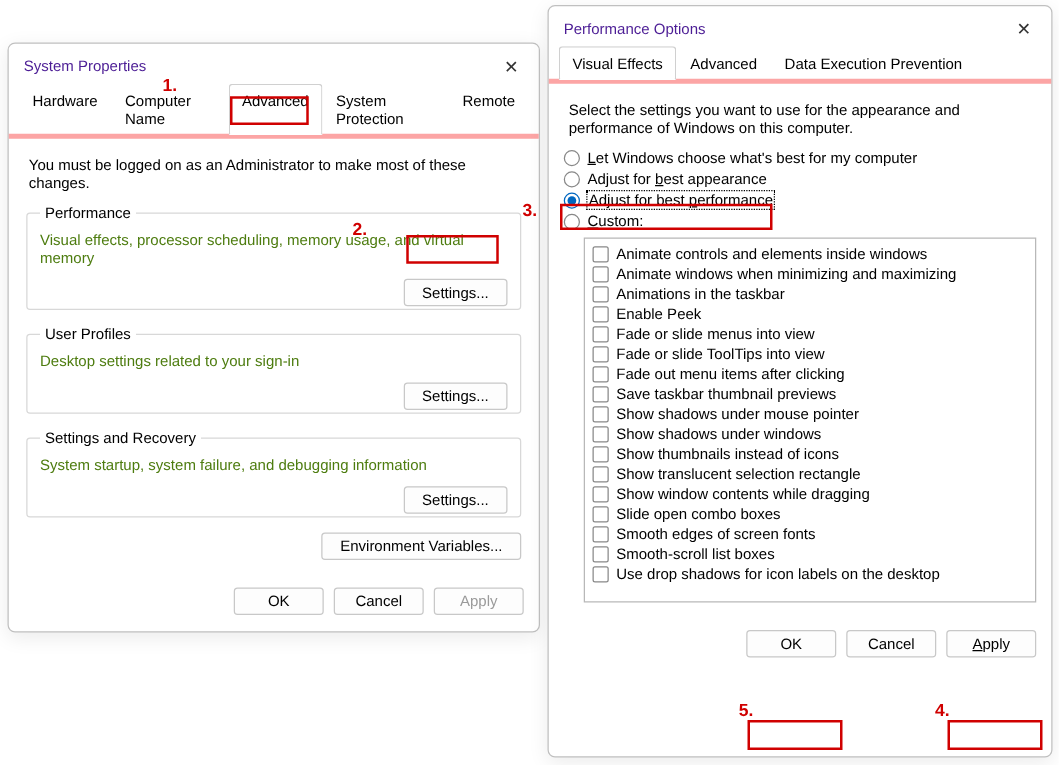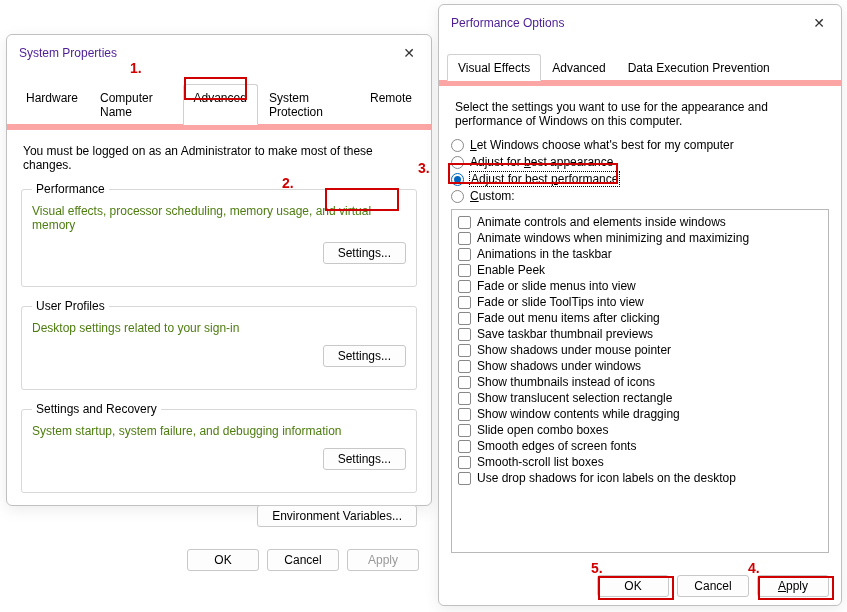--- a/index.html
+++ b/index.html
@@ -24,24 +24,23 @@
     display: flex;
     align-items: center;
     justify-content: space-between;
     padding: 8px 10px 4px 12px;
     font-size: 12px;
   }
   .titlebar .title { color: #4c1d95; }
   .close-x { font-size: 14px; color: #333; padding: 2px 6px; }
   .tabs {
     display: flex;
-    border-bottom: 6px solid #fca5a5;
+    border-bottom: 4px solid #fca5a5;
     padding: 0 8px;
     gap: 0;
-    margin-top: 17px;
   }
   .tab {
     padding: 6px 10px 5px 10px;
     font-size: 12px;
     color: #000;
     cursor: default;
     border: 1px solid transparent;
     border-bottom: none;
     background: transparent;
   }
@@ -51,21 +50,21 @@
     margin-bottom: -1px;
     background: #fff;
     border-radius: 3px 3px 0 0;
   }
   .body { padding: 10px 12px 12px 12px; }
   .instr { margin: 4px 4px 10px 4px; }
   fieldset {
     border: 1px solid #d8d8d8;
     border-radius: 3px;
     margin: 6px 2px 12px 2px;
-    padding: 6px 10px 22px 10px;
+    padding: 6px 10px 2px 10px;
   }
   legend { padding: 0 4px; font-size: 12px; }
   .desc { margin: 2px 0 10px 0; color: #4d7c0f; }
   .btnrow { text-align: right; }
   .btn {
     display: inline-block;
     min-width: 72px;
     padding: 3px 14px;
     font-size: 12px;
     border: 1px solid #c8c8c8;
@@ -100,23 +99,23 @@
   }
   .radio.selected { border-color: #0067c0; }
   .radio.selected::after {
     content: "";
     width: 7px; height: 7px;
     background: #0067c0;
     border-radius: 50%;
   }
   .listbox {
     border: 1px solid #b8b8b8;
-    margin: 6px 0 0 0;
+    margin: 6px 0 0 16px;
     padding: 4px 6px;
-    height: 344px;
+    height: 292px;
     overflow: hidden;
   }
   .check-row {
     display: flex;
     align-items: center;
     gap: 6px;
     padding: 1px 0;
     font-size: 12px;
   }
   .chk {

